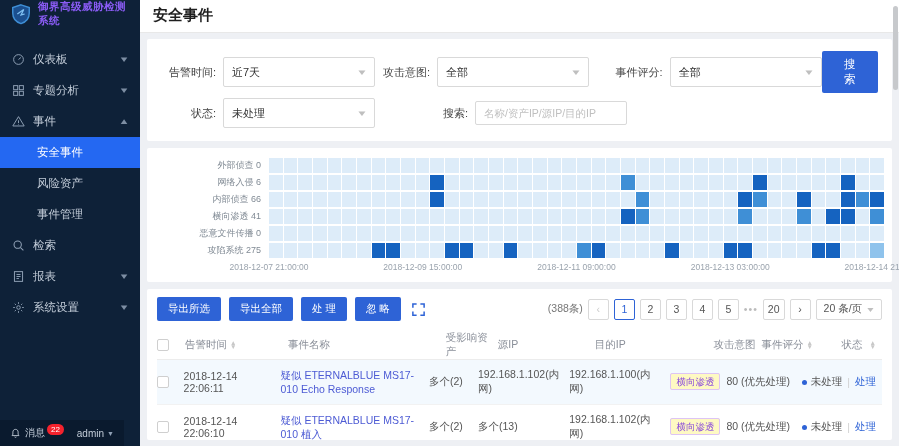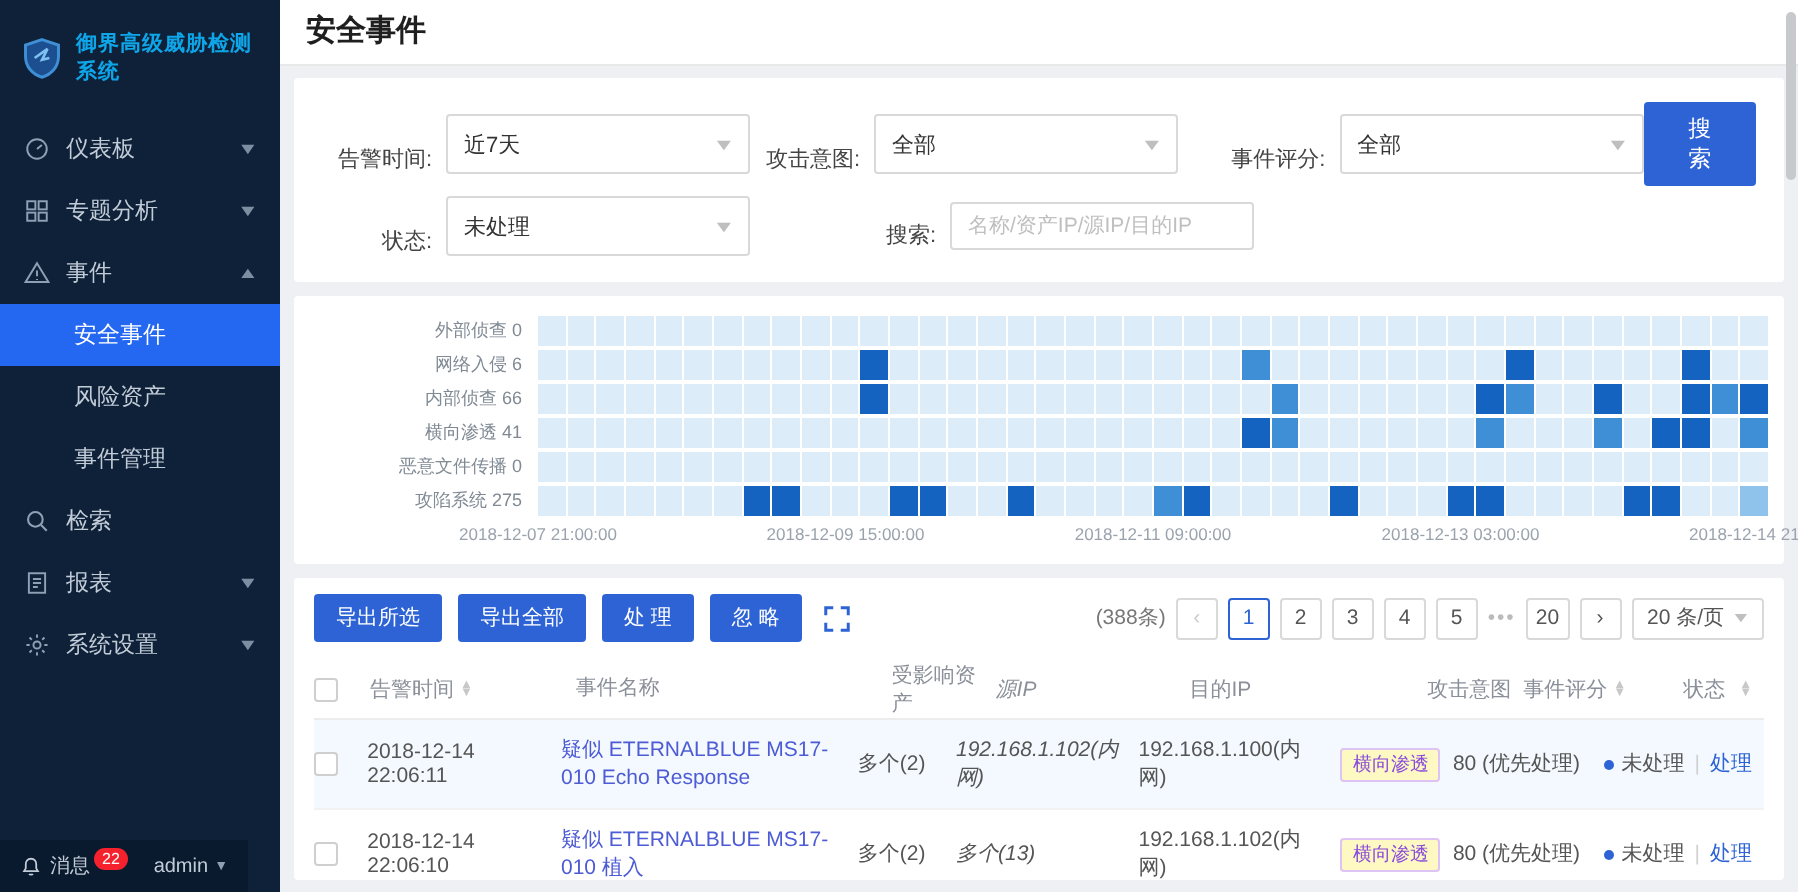--- a/index.html
+++ b/index.html
@@ -1,21 +1,21 @@
 <!DOCTYPE html>
 <html><head>
 <meta charset="utf-8">
 <style>
   * { margin:0; padding:0; box-sizing:border-box; }
   html,body { width:899px; height:446px; overflow:hidden; }
   body { font-family:"Liberation Sans","DejaVu Sans",sans-serif; background:#eef0f4; display:flex; position:relative; }
 
   
   .sidebar { width:140px; flex-shrink:0; background:#0e2138; color:#c2ccd8; position:relative; }
-  .logo-row { display:flex; align-items:center; gap:6px; padding:15px 10px 16px 10px; color:#0ea5e9; }
+  .logo-row { display:flex; align-items:center; gap:6px; padding:0 10px 16px 10px; color:#8b5cf6; }
   .logo-icon { width:22px; height:22px; flex-shrink:0; color:#2f7fe0; }
   .logo-title { font-size:10.5px; font-weight:bold; letter-spacing:.5px; }
   .nav { font-size:11.5px; }
   .nav-item { display:flex; align-items:center; gap:8px; padding:8px 12px; cursor:pointer; }
   .nav-icon { width:13px; height:13px; display:inline-flex; color:#8fa0b5; }
   .nav-icon svg { width:13px; height:13px; }
   .nav-chevron { margin-left:auto; font-size:8px; color:#7d8ea3; transform:scaleX(1.4); }
   .sub-item { padding:8px 12px 8px 37px; cursor:pointer; }
   .sub-item.active { background:#2468f2; color:#fff; }
   .sidebar-bottom { position:absolute; bottom:0; left:0; right:16px; height:26px; background:#0a1a2e;
@@ -35,21 +35,21 @@
   .tabs { display:flex; gap:30px; }
   .tab { font-size:11.5px; color:#555; padding-bottom:9px; cursor:pointer; border-bottom:2px solid transparent; }
   .tab.active { color:#2e63d6; border-bottom-color:#2e63d6; }
 
   .content { flex:1; padding:6px 7px; display:flex; flex-direction:column; gap:7px; overflow:hidden; }
   .card { background:#fff; border-radius:2px; }
 
   
   .filter-card { padding:7px 14px 8px; }
   .filter-row { display:flex; align-items:center; margin:5px 0; }
-  .fgroup { display:flex; align-items:flex-end; width:252px; }
+  .fgroup { display:flex; align-items:center; width:252px; }
   .fgroup.wide { width:292px; }
   .flabel { font-size:11px; color:#444; width:62px; text-align:right; padding-right:7px; flex-shrink:0; }
   .fselect { width:152px; height:24px; border:1px solid #d9d9d9; border-radius:2px; background:#fff;
     display:flex; align-items:center; justify-content:space-between; padding:14px 8px; font-size:11px; color:#333; cursor:pointer; }
   .fselect .caret { color:#bfbfbf; font-size:8px; transform:scaleX(1.5); }
   .finput { width:152px; height:24px; border:1px solid #d9d9d9; border-radius:2px; padding:0 8px;
     font-size:10.5px; color:#333; font-family:inherit; }
   .finput::placeholder { color:#bfbfbf; }
   .search-btn { margin-left:auto; background:#2e63d6; color:#fff; border:none; border-radius:2px;
     font-size:11.5px; padding:6px 19px; cursor:pointer; font-family:inherit; }
@@ -88,21 +88,21 @@
   .tbl-header { display:flex; align-items:center; height:30px; border-bottom:1px solid #ececec; color:#8a8f99; }
   .tbl-row { display:flex; align-items:center; min-height:45px; border-bottom:1px solid #f2f2f2; color:#555; }
   .tbl-row.hl { background:#f3f9fe; }
   .cell { padding-right:6px; }
   .c-check { width:28px; display:flex; justify-content:flex-start; }
   .checkbox { width:12px; height:12px; border:1px solid #cfcfcf; border-radius:2px; background:#fff; cursor:pointer; }
   .c-time { width:103px; }
   .c-name { width:158px; line-height:1.35; }
   .name-link { color:#4d5bd4; cursor:pointer; }
   .c-assets { width:52px; }
-  .c-src { width:97px;font-style:italic; }
+  .c-src { width:97px; }
   .c-dst { width:101px; }
   .c-intent { width:66px;text-align:right; }
   .intent-tag { font-size:9.5px; color:#8a4bdb; background:#fef9c3; border:1px solid #ddc4f5;
     border-radius:2px; padding:2px 5px; white-space:nowrap; }
   .c-score { width:80px; }
   .c-status { flex:1; display:flex; align-items:center; gap:4px; white-space:nowrap; }
   .status-dot { width:5px; height:5px; border-radius:50%; background:#2e63d6; flex-shrink:0; }
   .sep { color:#d0d0d0; margin:0 1px; }
   .action-link { color:#2e63d6; cursor:pointer; }
   .sorter { display:inline-flex; flex-direction:column; line-height:.55; font-size:6.5px; color:#c8c8c8;

